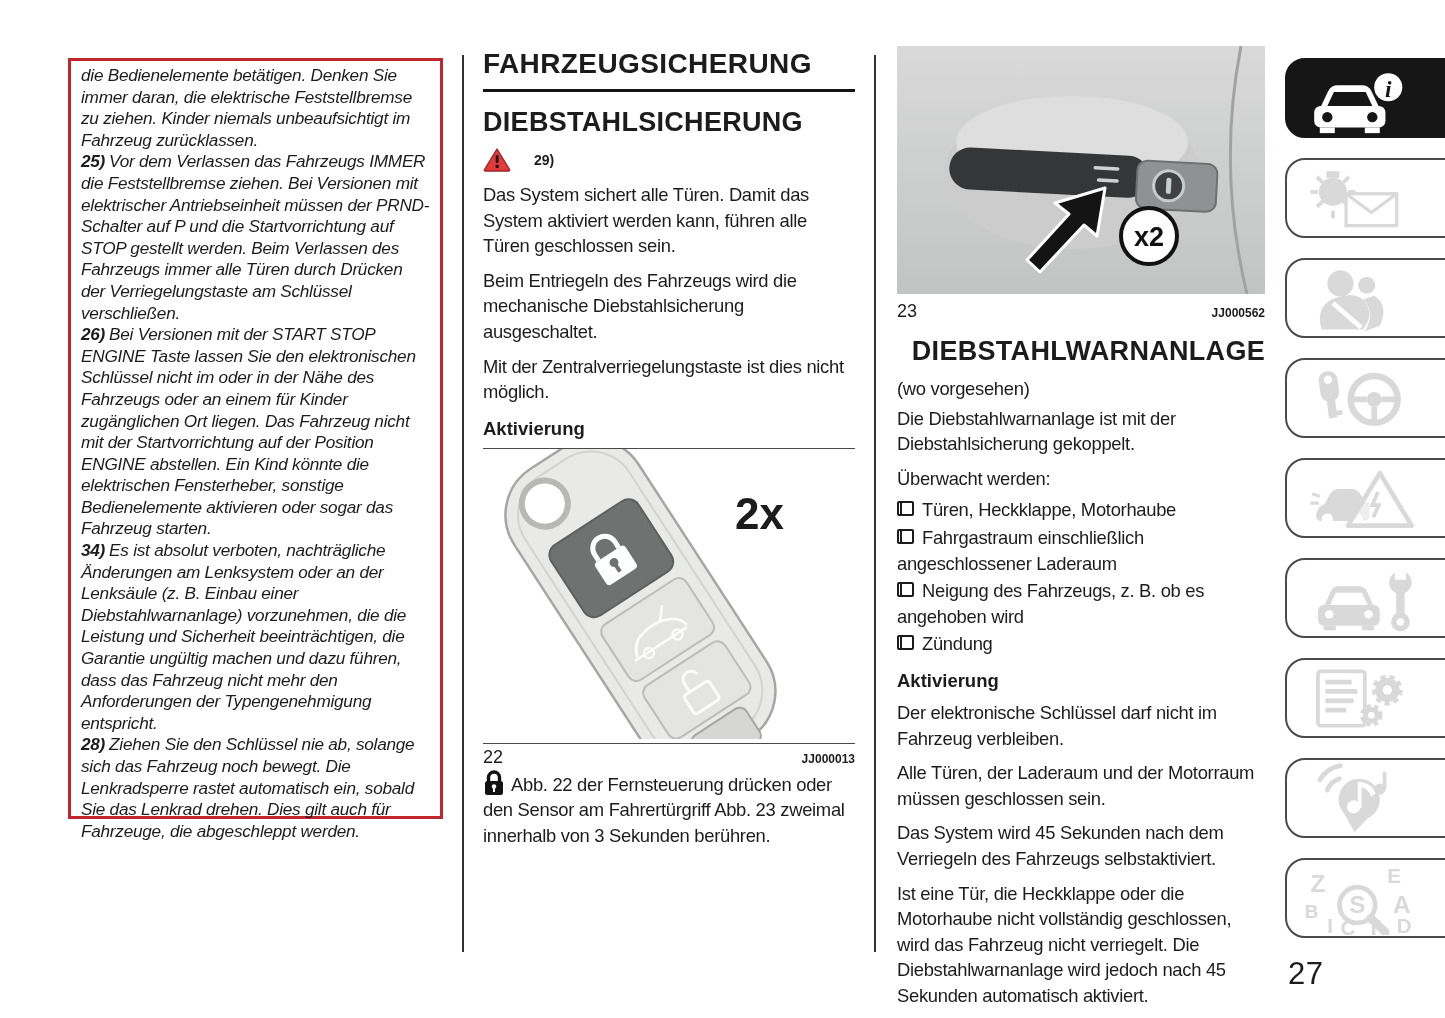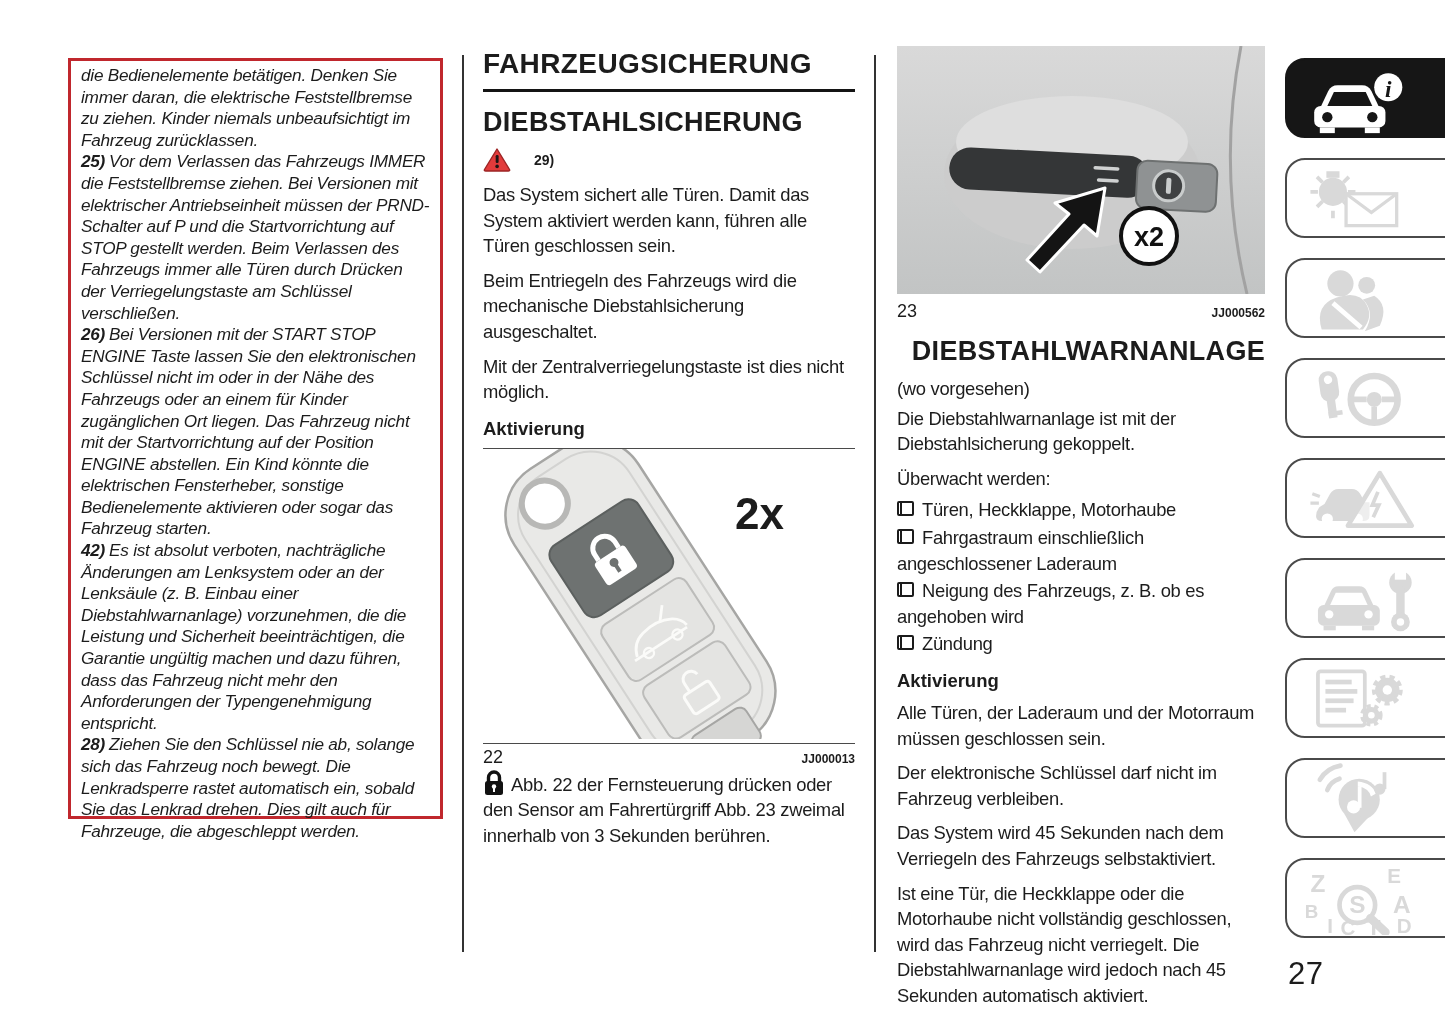--- a/index.html
+++ b/index.html
@@ -52,21 +52,21 @@
   
   .pagenum { position:absolute; left:1288px; top:956px; font-size:31px; letter-spacing:0.5px; }
 </style>
 </head>
 <body>
 
 <div class="red-box">
   <p>die Bedienelemente betätigen. Denken Sie immer daran, die elektrische Feststellbremse zu ziehen. Kinder niemals unbeaufsichtigt im Fahrzeug zurücklassen.</p>
   <p><b>25)</b><span>Vor dem Verlassen das Fahrzeugs IMMER die Feststellbremse ziehen. Bei Versionen mit elektrischer Antriebseinheit müssen der PRND-Schalter auf P und die Startvorrichtung auf STOP gestellt werden. Beim Verlassen des Fahrzeugs immer alle Türen durch Drücken der Verriegelungstaste am Schlüssel verschließen.</span></p>
   <p><b>26)</b><span>Bei Versionen mit der START STOP ENGINE Taste lassen Sie den elektronischen Schlüssel nicht im oder in der Nähe des Fahrzeugs oder an einem für Kinder zugänglichen Ort liegen. Das Fahrzeug nicht mit der Startvorrichtung auf der Position ENGINE abstellen. Ein Kind könnte die elektrischen Fensterheber, sonstige Bedienelemente aktivieren oder sogar das Fahrzeug starten.</span></p>
-  <p><b>42)</b><span>Es ist absolut verboten, nachträgliche Änderungen am Lenksystem oder an der Lenksäule (z. B. Einbau einer Diebstahlwarnanlage) vorzunehmen, die die Leistung und Sicherheit beeinträchtigen, die Garantie ungültig machen und dazu führen, dass das Fahrzeug nicht mehr den Anforderungen der Typengenehmigung entspricht.</span></p>
+  <p><b>34)</b><span>Es ist absolut verboten, nachträgliche Änderungen am Lenksystem oder an der Lenksäule (z. B. Einbau einer Diebstahlwarnanlage) vorzunehmen, die die Leistung und Sicherheit beeinträchtigen, die Garantie ungültig machen und dazu führen, dass das Fahrzeug nicht mehr den Anforderungen der Typengenehmigung entspricht.</span></p>
   <p><b>28)</b><span>Ziehen Sie den Schlüssel nie ab, solange sich das Fahrzeug noch bewegt. Die Lenkradsperre rastet automatisch ein, sobald Sie das Lenkrad drehen. Dies gilt auch für Fahrzeuge, die abgeschleppt werden.</span></p>
 </div>
 
 <div class="vrule one"></div>
 <div class="vrule two"></div>
 
 <div class="col-mid">
   <h1 class="main">FAHRZEUGSICHERUNG</h1>
   <h2 class="sec">DIEBSTAHLSICHERUNG</h2>
 
@@ -167,22 +167,22 @@
   <p class="body" style="margin-bottom:4px;">(wo vorgesehen)</p>
   <p class="body">Die Diebstahlwarnanlage ist mit der Diebstahlsicherung gekoppelt.</p>
   <p class="body" style="margin-bottom:6px;">Überwacht werden:</p>
 
   <p class="body" style="margin-bottom:2px;"><span class="cbx"></span><span>Türen, Heckklappe, Motorhaube</span></p>
   <p class="body" style="margin-bottom:2px;"><span class="cbx"></span><span>Fahrgastraum einschließlich angeschlossener Laderaum</span></p>
   <p class="body" style="margin-bottom:2px;"><span class="cbx"></span><span>Neigung des Fahrzeugs, z. B. ob es angehoben wird</span></p>
   <p class="body"><span class="cbx"></span><span>Zündung</span></p>
 
   <h3 class="sub">Aktivierung</h3>
+  <p class="body">Der elektronische Schlüssel darf nicht im Fahrzeug verbleiben.</p>
   <p class="body">Alle Türen, der Laderaum und der Motorraum müssen geschlossen sein.</p>
-  <p class="body">Der elektronische Schlüssel darf nicht im Fahrzeug verbleiben.</p>
   <p class="body">Das System wird 45 Sekunden nach dem Verriegeln des Fahrzeugs selbstaktiviert.</p>
   <p class="body">Ist eine Tür, die Heckklappe oder die Motorhaube nicht vollständig geschlossen, wird das Fahrzeug nicht verriegelt. Die Diebstahlwarnanlage wird jedoch nach 45 Sekunden automatisch aktiviert.</p>
 </div>
 
 <div class="tab active" style="top:58px;">
   <svg width="150" height="75" viewBox="0 0 150 80">
     <path d="M30,52 l9,-19 q3,-6 10,-6 h26 q7,0 10,6 l9,19 z" fill="#fff"></path>
     <path d="M38,49 l7,-15 h34 l7,15 z" fill="#161616"></path>
     <rect x="24" y="49" width="76" height="23" rx="7" fill="#fff"></rect>
     <rect x="30" y="72" width="16" height="6" fill="#fff"></rect>

